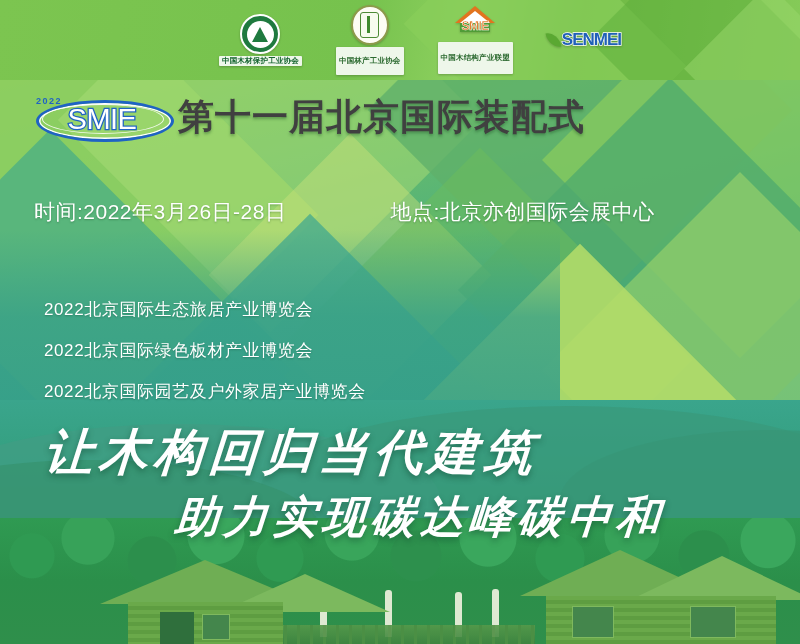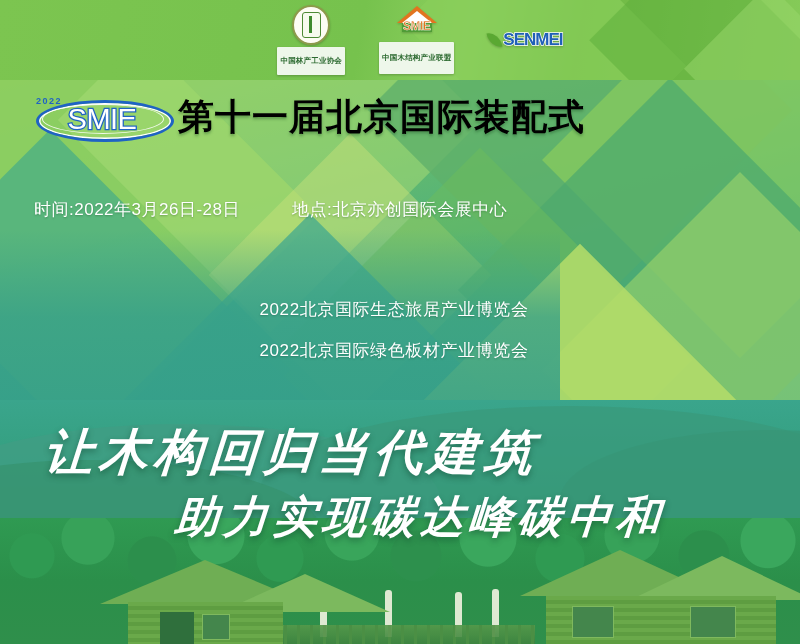--- a/index.html
+++ b/index.html
@@ -217,43 +217,43 @@
     position:absolute;left:0;top:9px;width:132px;text-align:center;
     font-size:29px;font-weight:normal;letter-spacing:-.5px;
     color:#ffffff;-webkit-text-stroke:2.6px #1f63c4;
     paint-order:stroke fill;font-family:"Liberation Sans",sans-serif;
   }
   .smie-yr{
     position:absolute;left:0;top:2px;width:132px;
     font-size:9px;font-weight:bold;color:#1f63c4;letter-spacing:1.5px;
   }
   .t-line1{
-    font-size:36px;font-weight:bold;color:#000000;letter-spacing:1px;
+    font-size:36px;font-weight:bold;color:#404040;letter-spacing:1px;
     text-shadow:0 2px 3px rgba(20,70,30,.38);
     font-family:"Liberation Sans","DejaVu Sans",sans-serif;
   }
   .t-line2{
     position:absolute;left:24px;top:58px;width:760px;
     font-size:38px;font-weight:bold;color:#ffffff;letter-spacing:2px;
     text-shadow:0 2px 3px rgba(20,70,30,.38);
   }
   .meta{
     position:absolute;left:34px;top:118px;width:730px;
-    display:flex;gap:52px;
-    font-size:17px;color:#ffffff;letter-spacing:.5px;
+    display:flex;gap:104px;
+    font-size:21px;color:#ffffff;letter-spacing:.5px;
     text-shadow:0 1px 2px rgba(20,70,30,.35);
     align-items:center;
   }
   .concurrent-head{
     position:absolute;left:44px;top:178px;
     font-size:21px;font-weight:bold;color:#ffffff;letter-spacing:1px;
     text-shadow:0 1px 2px rgba(15,70,45,.35);
   }
   .concurrent-list{
-    position:absolute;left:44px;top:218px;width:700px;text-align:center;
+    position:absolute;left:44px;top:218px;width:700px;
   }
   .cc-item{
     font-size:17px;color:#ffffff;letter-spacing:.6px;margin-bottom:18px;
     text-shadow:0 1px 2px rgba(15,70,45,.35);
   }
   .slogan1{
     position:absolute;left:44px;top:340px;
     font-size:49px;font-weight:bold;color:#ffffff;letter-spacing:6px;
     font-family:"DejaVu Serif","Liberation Serif",serif;
     font-style:italic;
@@ -274,20 +274,28 @@
 
 <div class="poster">
 
   <div class="logo-strip">
     <div class="strip-facet sf1"></div>
     <div class="strip-facet sf2"></div>
     <div class="strip-facet sf3"></div>
 
     <div class="logo-row">
 
+      <div class="logo-item">
+        <span class="logo-mark l1-mark">
+          <span class="l1-inner">
+            <span class="l1-tree"></span>
+          </span>
+        </span>
+        <span class="logo-cap l1-cap">中国木材保护工业协会</span>
+      </div>
 
       <div class="logo-item">
         <span class="logo-mark l2-mark">
           <span class="l2-in"></span>
         </span>
         <span class="logo-cap l2-cap">中国林产工业协会</span>
       </div>
 
 
       <div class="logo-item">
@@ -370,19 +378,20 @@
 
     <div class="meta">
       <span>时间:2022年3月26日-28日</span>
       <span>地点:北京亦创国际会展中心</span>
     </div>
 
 
     <div class="concurrent-list">
       <div class="cc-item">2022北京国际生态旅居产业博览会</div>
       <div class="cc-item">2022北京国际绿色板材产业博览会</div>
+      <div class="cc-item">2022北京国际园艺及户外家居产业博览会</div>
     </div>
 
     <div class="slogan1">让木构回归当代建筑</div>
     <div class="slogan2">助力实现碳达峰碳中和</div>
 
   </div>
 </div>
 
 </body></html>

